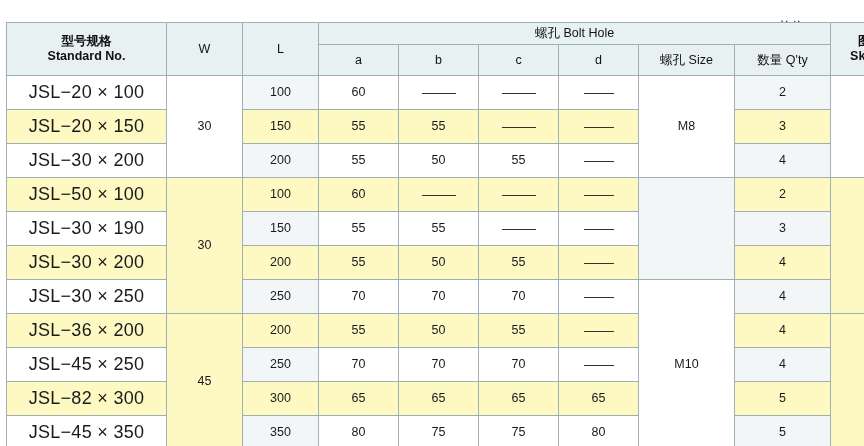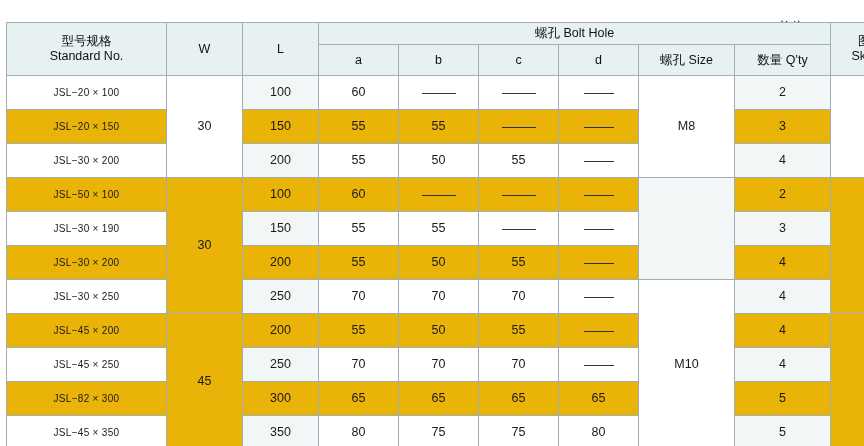--- a/index.html
+++ b/index.html
@@ -49,37 +49,38 @@
     font-size: 12.5px;
   }
   .hdr-top-standard { height: 52px; }
   .hdr-sub { height: 30px; }
   tbody td {
     height: 33px;
     background: #ffffff;
     font-size: 12.5px;
   }
   tbody tr.alt td {
-    background: #eab308;
+    background: #fef9c3;
   }
   tbody td.shade {
     background: #f2f6f7;
   }
   tbody tr.alt td.shade {
     background: #f2f6f7;
   }
   .std-cell {
     letter-spacing: 0.3px;
-    font-size: 10px;
+    font-size: 18px;
   }
   .two-line {
     display: block;
   }
   .two-line span {
     display: block;
+    font-weight: bold;
   }
   .dash {
     display: inline-block;
     width: 34px;
     border-top: 1px solid #333;
     height: 0;
     vertical-align: middle;
     margin-top: 2px;
   }
   .dash.short {
@@ -215,21 +216,21 @@
         <td class="shade">250</td>
         <td>70</td>
         <td>70</td>
         <td>70</td>
         <td><span class="dash short"></span></td>
         <td rowspan="5">M10</td>
         <td class="shade">4</td>
       </tr>
 
       <tr class="alt">
-        <td class="std-cell">JSL−45 × 200</td>
+        <td class="std-cell">JSL−36 × 200</td>
         <td rowspan="4">45</td>
         <td>200</td>
         <td>55</td>
         <td>50</td>
         <td>55</td>
         <td><span class="dash short"></span></td>
         <td>4</td>
         <td rowspan="4">C</td>
       </tr>
 

